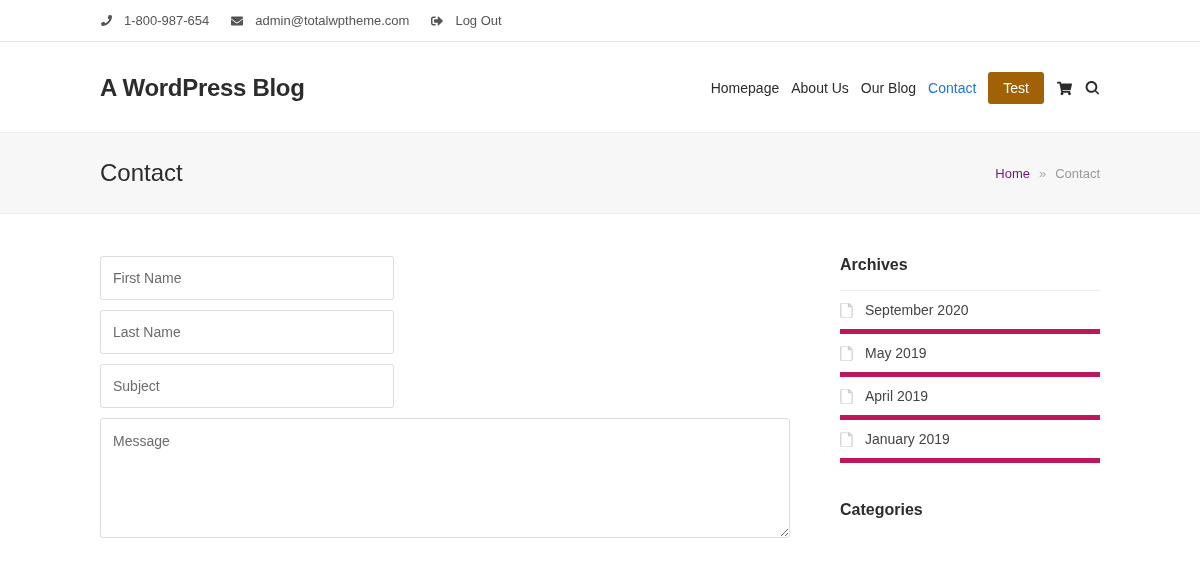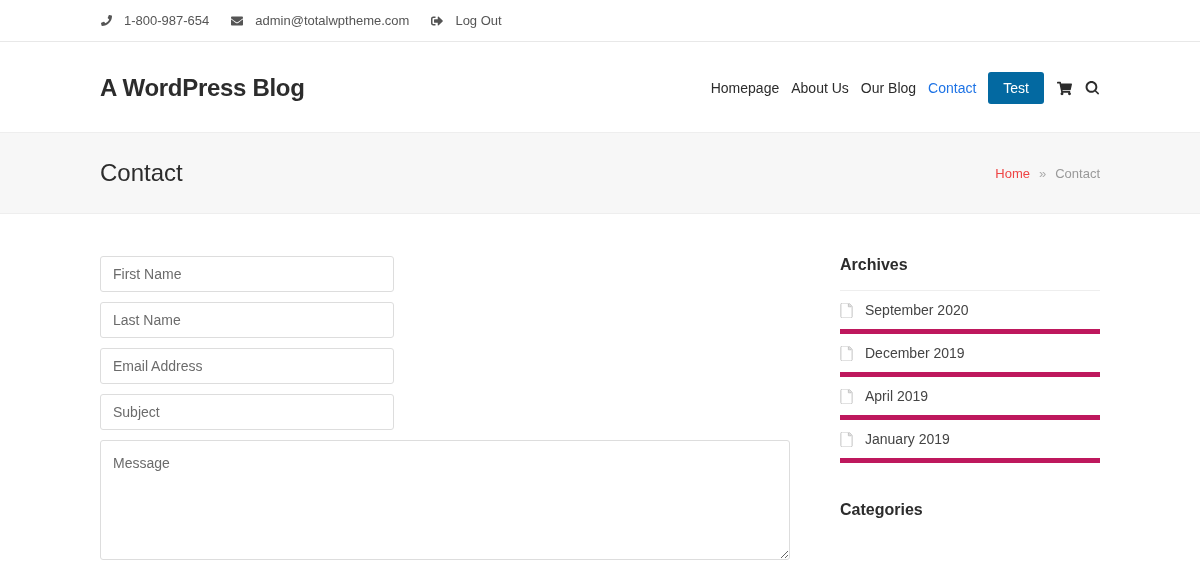--- a/index.html
+++ b/index.html
@@ -9,36 +9,36 @@
 .topbar-inner { max-width: 1000px; margin: 0 auto; padding: 13px 0; display: flex; gap: 22px; align-items: center; font-size: 13px; color: #555; }
 .topbar-item { display: flex; align-items: center; gap: 12px; cursor: pointer; }
 .topbar-item .ico { width: 12px; height: 12px; display: inline-flex; align-items: center; justify-content: center; color: #555; }
 
 .header { }
 .header-inner { max-width: 1000px; margin: 0 auto; padding: 30px 0 28px 0; display: flex; align-items: center; justify-content: space-between; }
 .site-title { font-size: 24px; font-weight: 800; letter-spacing: -0.3px; }
 .nav { display: flex; align-items: center; gap: 12px; }
 .nav-link { font-size: 14px; color: #2c2c2c; cursor: pointer; }
 .nav-link.active { color: #1e73e5; }
-.nav-btn { background: #0369a1; color: #fff; padding: 8px 15px; border-radius: 3px; font-size: 14px; cursor: pointer; }
+.nav-btn { background: #a16207; color: #fff; padding: 8px 15px; border-radius: 3px; font-size: 14px; cursor: pointer; }
 .nav-icon { width: 16px; height: 16px; display: inline-flex; align-items: center; justify-content: center; color: #2c2c2c; cursor: pointer; }
 
 .titlebar { background: #f7f7f7; border-top: 1px solid #eee; border-bottom: 1px solid #eee; }
 .titlebar-inner { max-width: 1000px; margin: 0 auto; padding: 26px 0; display: flex; align-items: center; justify-content: space-between; }
 .page-title { font-size: 24px; font-weight: 500; }
 .breadcrumb { font-size: 13px; color: #7a7a7a; display: flex; gap: 9px; align-items: center; }
-.breadcrumb .bc-link { color: #ef4444; cursor: pointer; }
+.breadcrumb .bc-link { color: #701a75; cursor: pointer; }
 .breadcrumb .sep { color: #aaa; }
 .breadcrumb .current { color: #999; }
 
 .content { max-width: 1000px; margin: 0 auto; padding: 42px 0; display: flex; gap: 50px; align-items: flex-start; }
 .main { flex: 1; }
 .sidebar { width: 260px; }
 
-.field { width: 294px; height: 36px; border: 1px solid #ddd; border-radius: 3px; padding: 16px 12px; font-size: 14px; color: #333; margin-bottom: 10px; display: block; font-family: inherit; }
+.field { width: 294px; height: 44px; border: 1px solid #ddd; border-radius: 3px; padding: 16px 12px; font-size: 14px; color: #333; margin-bottom: 10px; display: block; font-family: inherit; }
 .field::placeholder { color: #6b6b6b; }
 .field.msg { width: 690px; height: 120px; padding: 14px 12px; resize: vertical; }
 
 .widget-title { font-size: 16px; font-weight: 700; margin-bottom: 16px; }
 .arch-list { list-style: none; border-top: 1px solid #eee; }
 .arch-item { border-bottom: 5px solid #be185d; padding: 11px 0; display: flex; align-items: center; gap: 12px; font-size: 14px; color: #444; cursor: pointer; }
 .doc-icon { width: 13px; height: 15px; display: inline-block; color: #bbb; }
 .widget + .widget { margin-top: 38px; }
 </style>
 </head>
@@ -104,40 +104,39 @@
       <span class="sep">»</span>
       <span class="current">Contact</span>
     </div>
   </div>
 </div>
 
 <div class="content">
   <div class="main">
     <input class="field" type="text" placeholder="First Name" style="">
     <input class="field" type="text" placeholder="Last Name" style="">
-    <input class="field" type="text" placeholder="Email Address" style="">
     <input class="field" type="text" placeholder="Subject" style="">
     <textarea class="field msg" placeholder="Message" style=""></textarea>
   </div>
 
   <aside class="sidebar">
     <div class="widget">
       <h3 class="widget-title">Archives</h3>
       <ul class="arch-list">
         <li class="arch-item">
           <span class="doc-icon"><svg viewBox="0 0 384 512" width="13" height="15" fill="none" stroke="currentColor" stroke-width="30">
                 <path d="M369.9 97.9L286 14C277 5 264.8-.1 252.1-.1H48C21.5 0 0 21.5 0 48v416c0 26.5 21.5 48 48 48h288c26.5 0 48-21.5 48-48V131.9c0-12.7-5.1-25-14.1-34zM256 32l96 96h-96V32z"></path>
               </svg></span>
           <span>September 2020</span>
         </li>
         <li class="arch-item">
           <span class="doc-icon"><svg viewBox="0 0 384 512" width="13" height="15" fill="none" stroke="currentColor" stroke-width="30">
                 <path d="M369.9 97.9L286 14C277 5 264.8-.1 252.1-.1H48C21.5 0 0 21.5 0 48v416c0 26.5 21.5 48 48 48h288c26.5 0 48-21.5 48-48V131.9c0-12.7-5.1-25-14.1-34zM256 32l96 96h-96V32z"></path>
               </svg></span>
-          <span>December 2019</span>
+          <span>May 2019</span>
         </li>
         <li class="arch-item">
           <span class="doc-icon"><svg viewBox="0 0 384 512" width="13" height="15" fill="none" stroke="currentColor" stroke-width="30">
                 <path d="M369.9 97.9L286 14C277 5 264.8-.1 252.1-.1H48C21.5 0 0 21.5 0 48v416c0 26.5 21.5 48 48 48h288c26.5 0 48-21.5 48-48V131.9c0-12.7-5.1-25-14.1-34zM256 32l96 96h-96V32z"></path>
               </svg></span>
           <span>April 2019</span>
         </li>
         <li class="arch-item">
           <span class="doc-icon"><svg viewBox="0 0 384 512" width="13" height="15" fill="none" stroke="currentColor" stroke-width="30">
                 <path d="M369.9 97.9L286 14C277 5 264.8-.1 252.1-.1H48C21.5 0 0 21.5 0 48v416c0 26.5 21.5 48 48 48h288c26.5 0 48-21.5 48-48V131.9c0-12.7-5.1-25-14.1-34zM256 32l96 96h-96V32z"></path>

